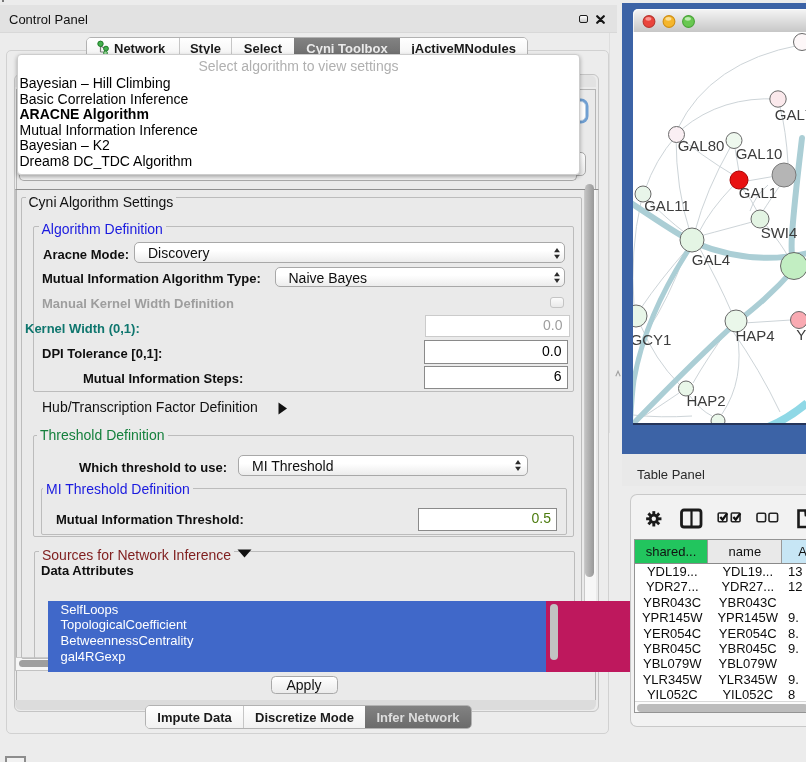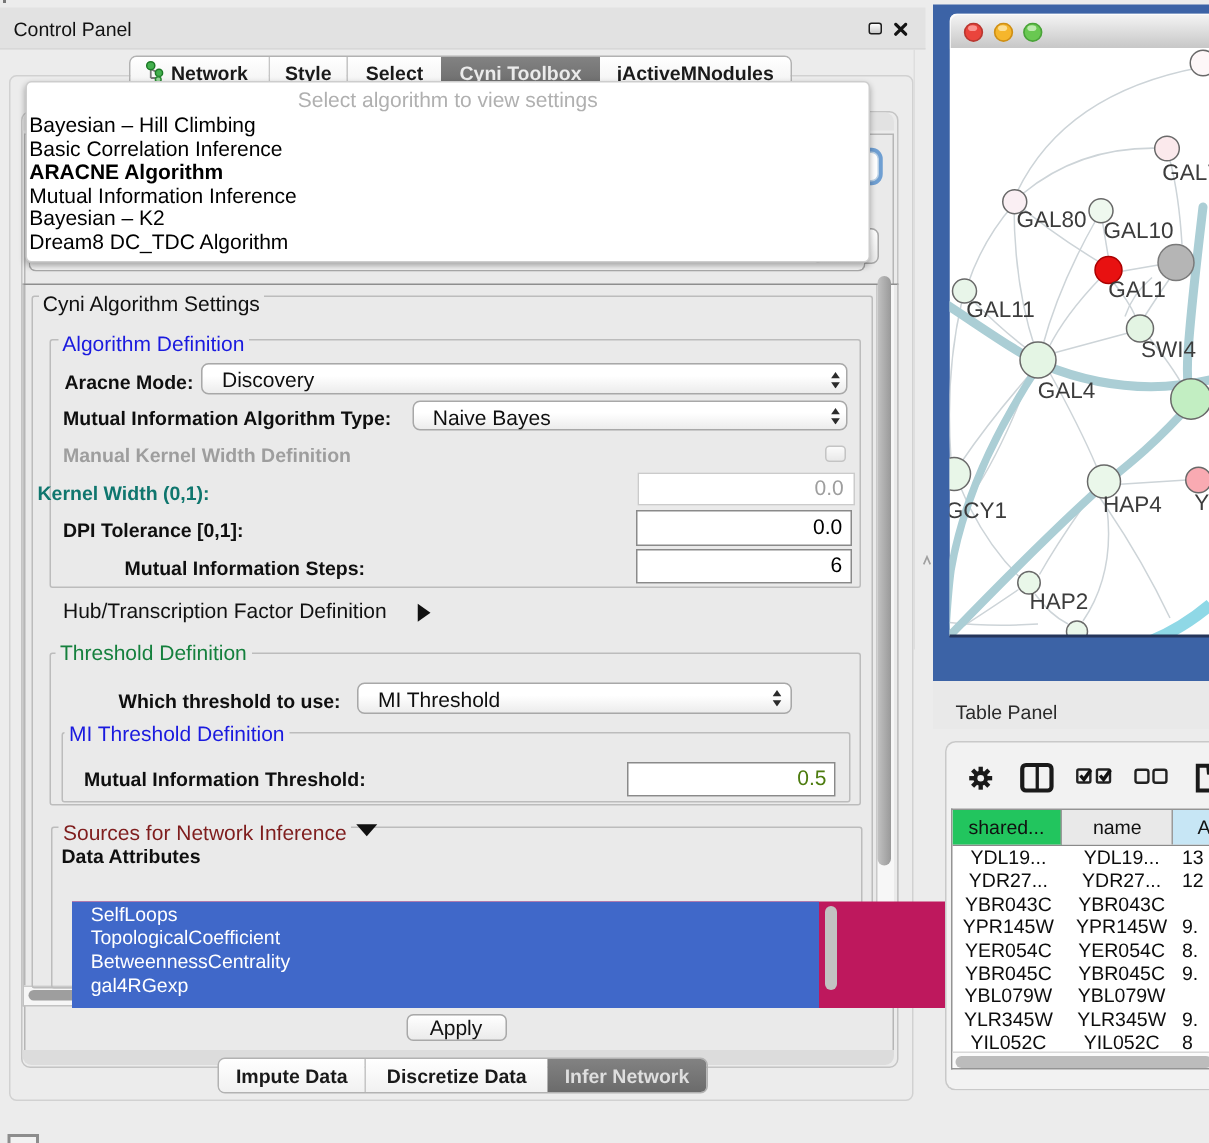--- a/index.html
+++ b/index.html
@@ -128,21 +128,21 @@
     SelfLoops<br>TopologicalCoefficient<br>BetweennessCentrality<br>gal4RGexp
   </div>
   <div style="position:absolute;left:502px;top:3.5px;width:8.5px;height:56px;background:#c2c2c2;border-radius:5px;"></div>
 </div>
 
 <div class="abs" style="left:270.5px;top:676px;width:65px;height:16px;border:1px solid #a9a9a9;border-radius:4.5px;background:linear-gradient(#ffffff,#ebebeb);text-align:center;font-size:14px;color:#111;line-height:16px;">Apply</div>
 
 <div class="seg" style="left:145px;top:705px;height:22px;">
   <div class="s" style="width:97px;padding-top:3.5px;">Impute Data</div>
   <div class="d"></div>
-  <div class="s" style="width:121px;padding-top:3.5px;">Discretize Data</div>
+  <div class="s" style="width:121px;padding-top:3.5px;">Discretize Mode</div>
   <div class="s dark" style="width:106px;padding-top:3.5px;color:#dedede;">Infer Network</div>
 </div>
 
 <div class="abs" style="left:5px;top:756px;width:17px;height:10px;border:2px solid #8d8d8d;background:#f2f2f2;"></div>
 
 <div class="abs" style="left:609px;top:33px;width:1px;height:400px;background:#dedede;"></div>
 <svg class="abs" style="left:615px;top:370px;" width="6" height="7" viewBox="0 0 6 7">
     <path d="M0.8 6.3 L3 1.2 L5.2 6.3" fill="none" stroke="#a0a0a0" stroke-width="1.1"></path>
   </svg>
 

